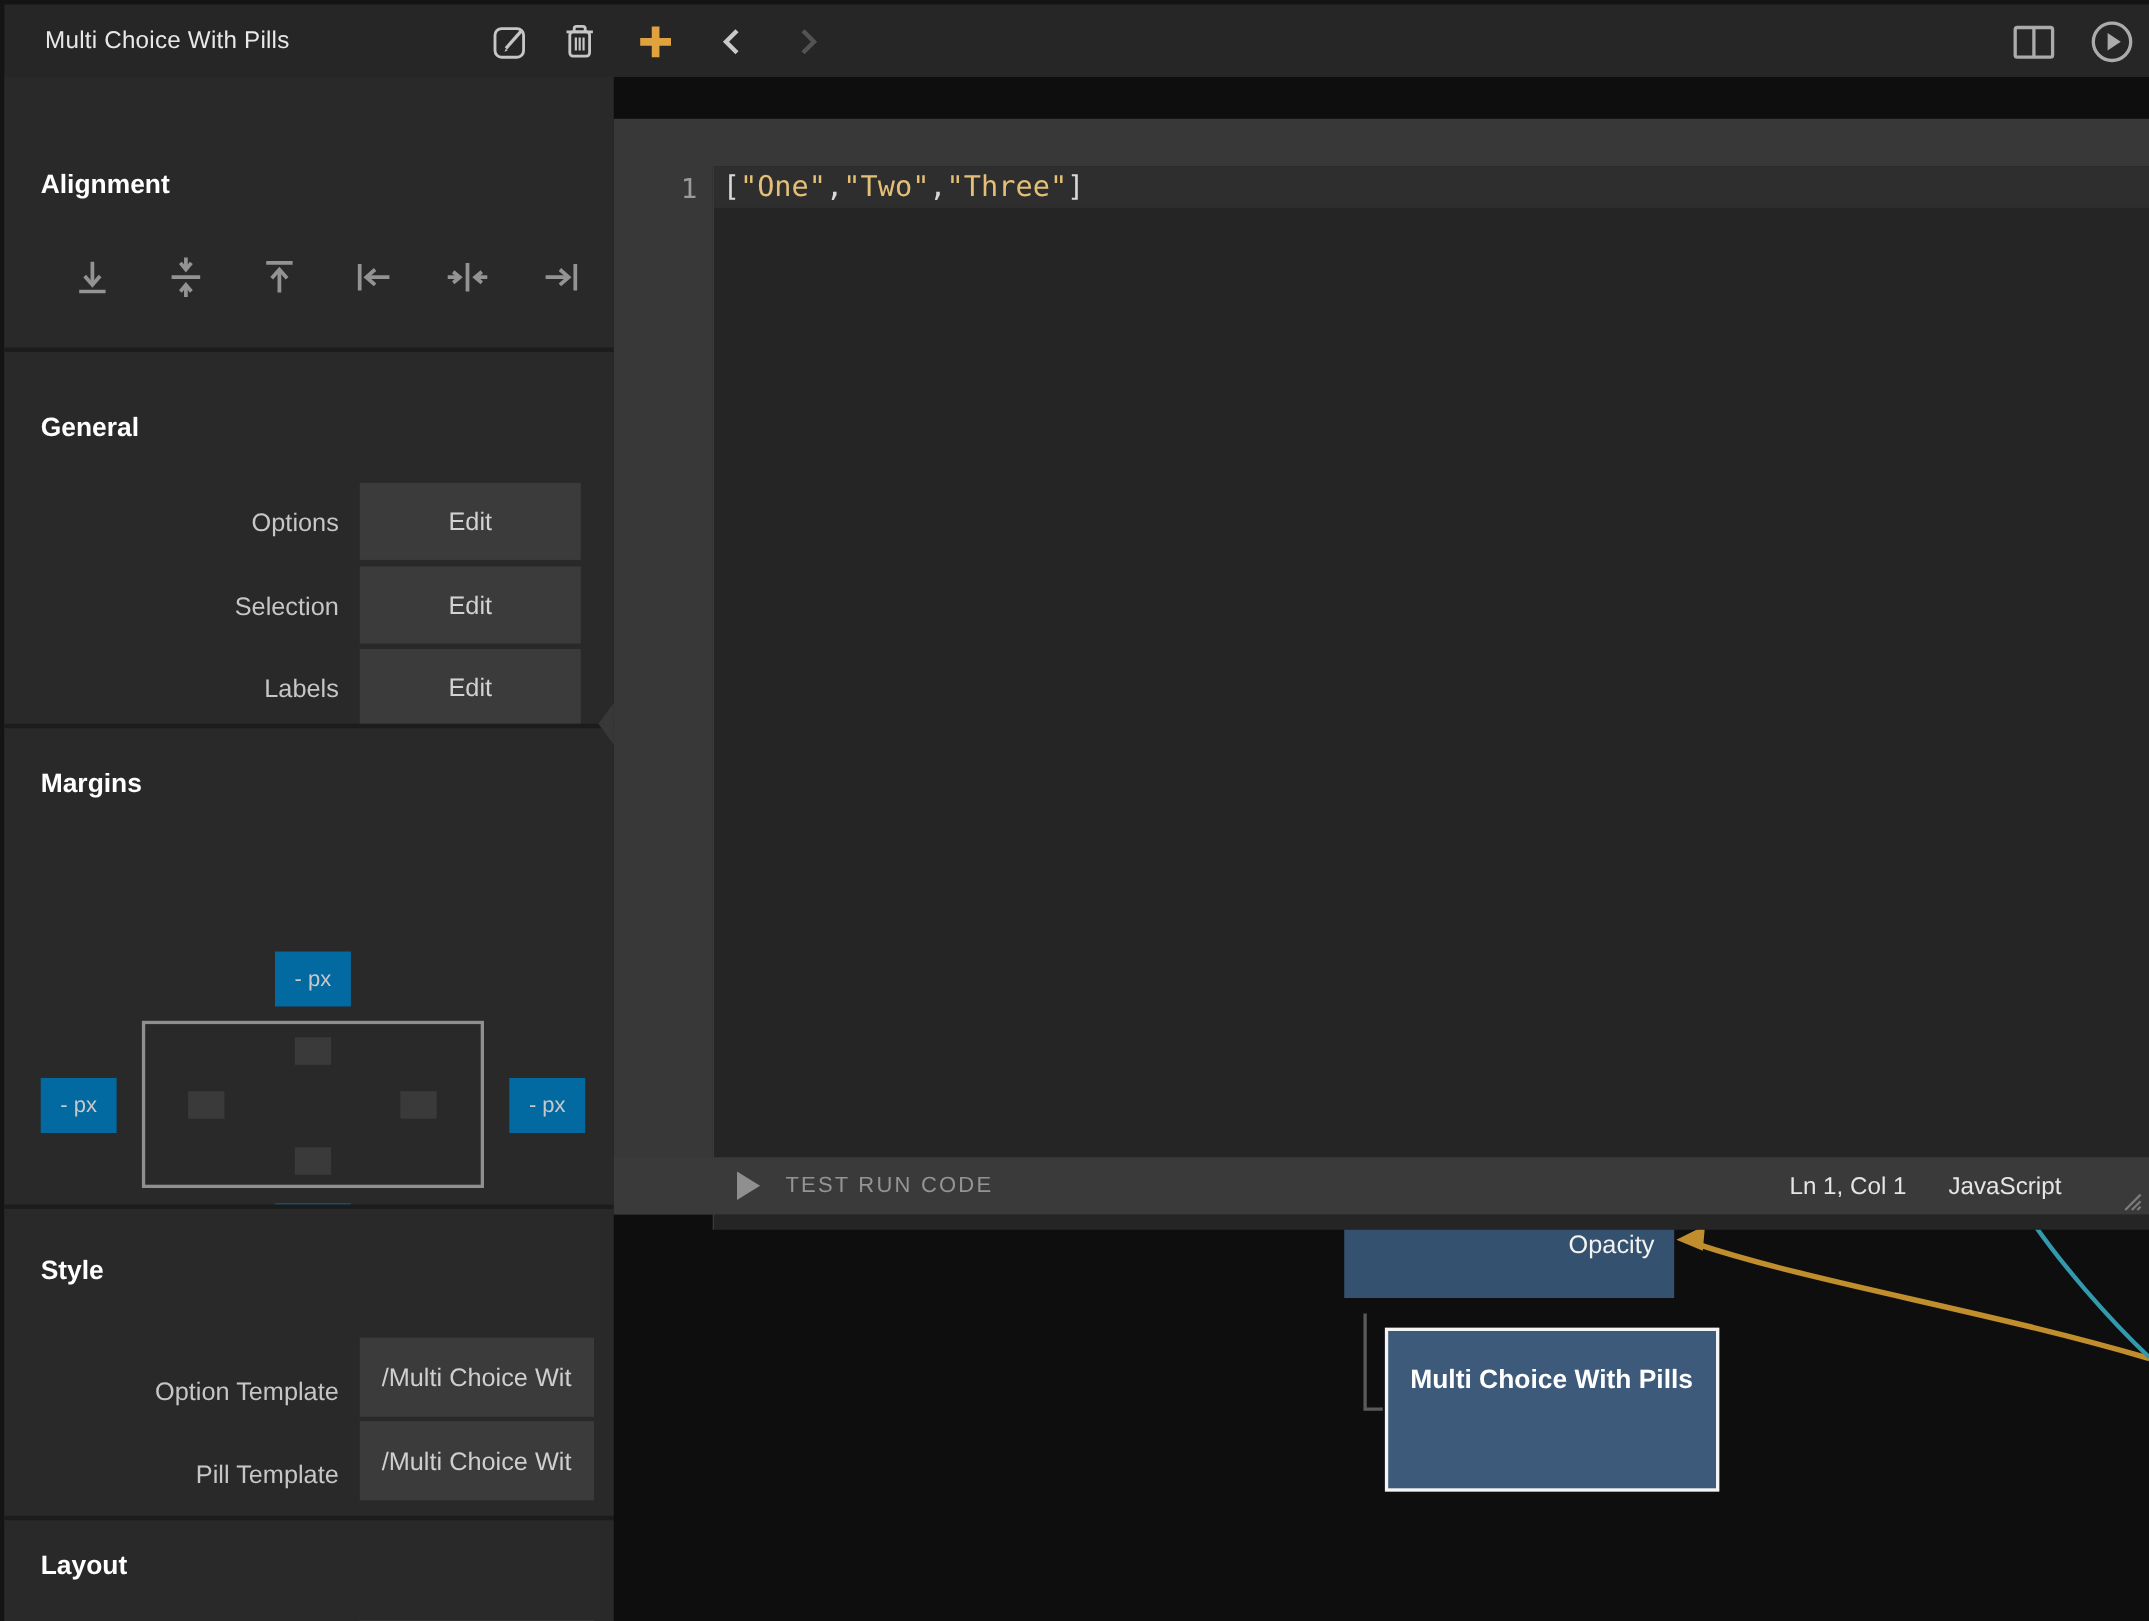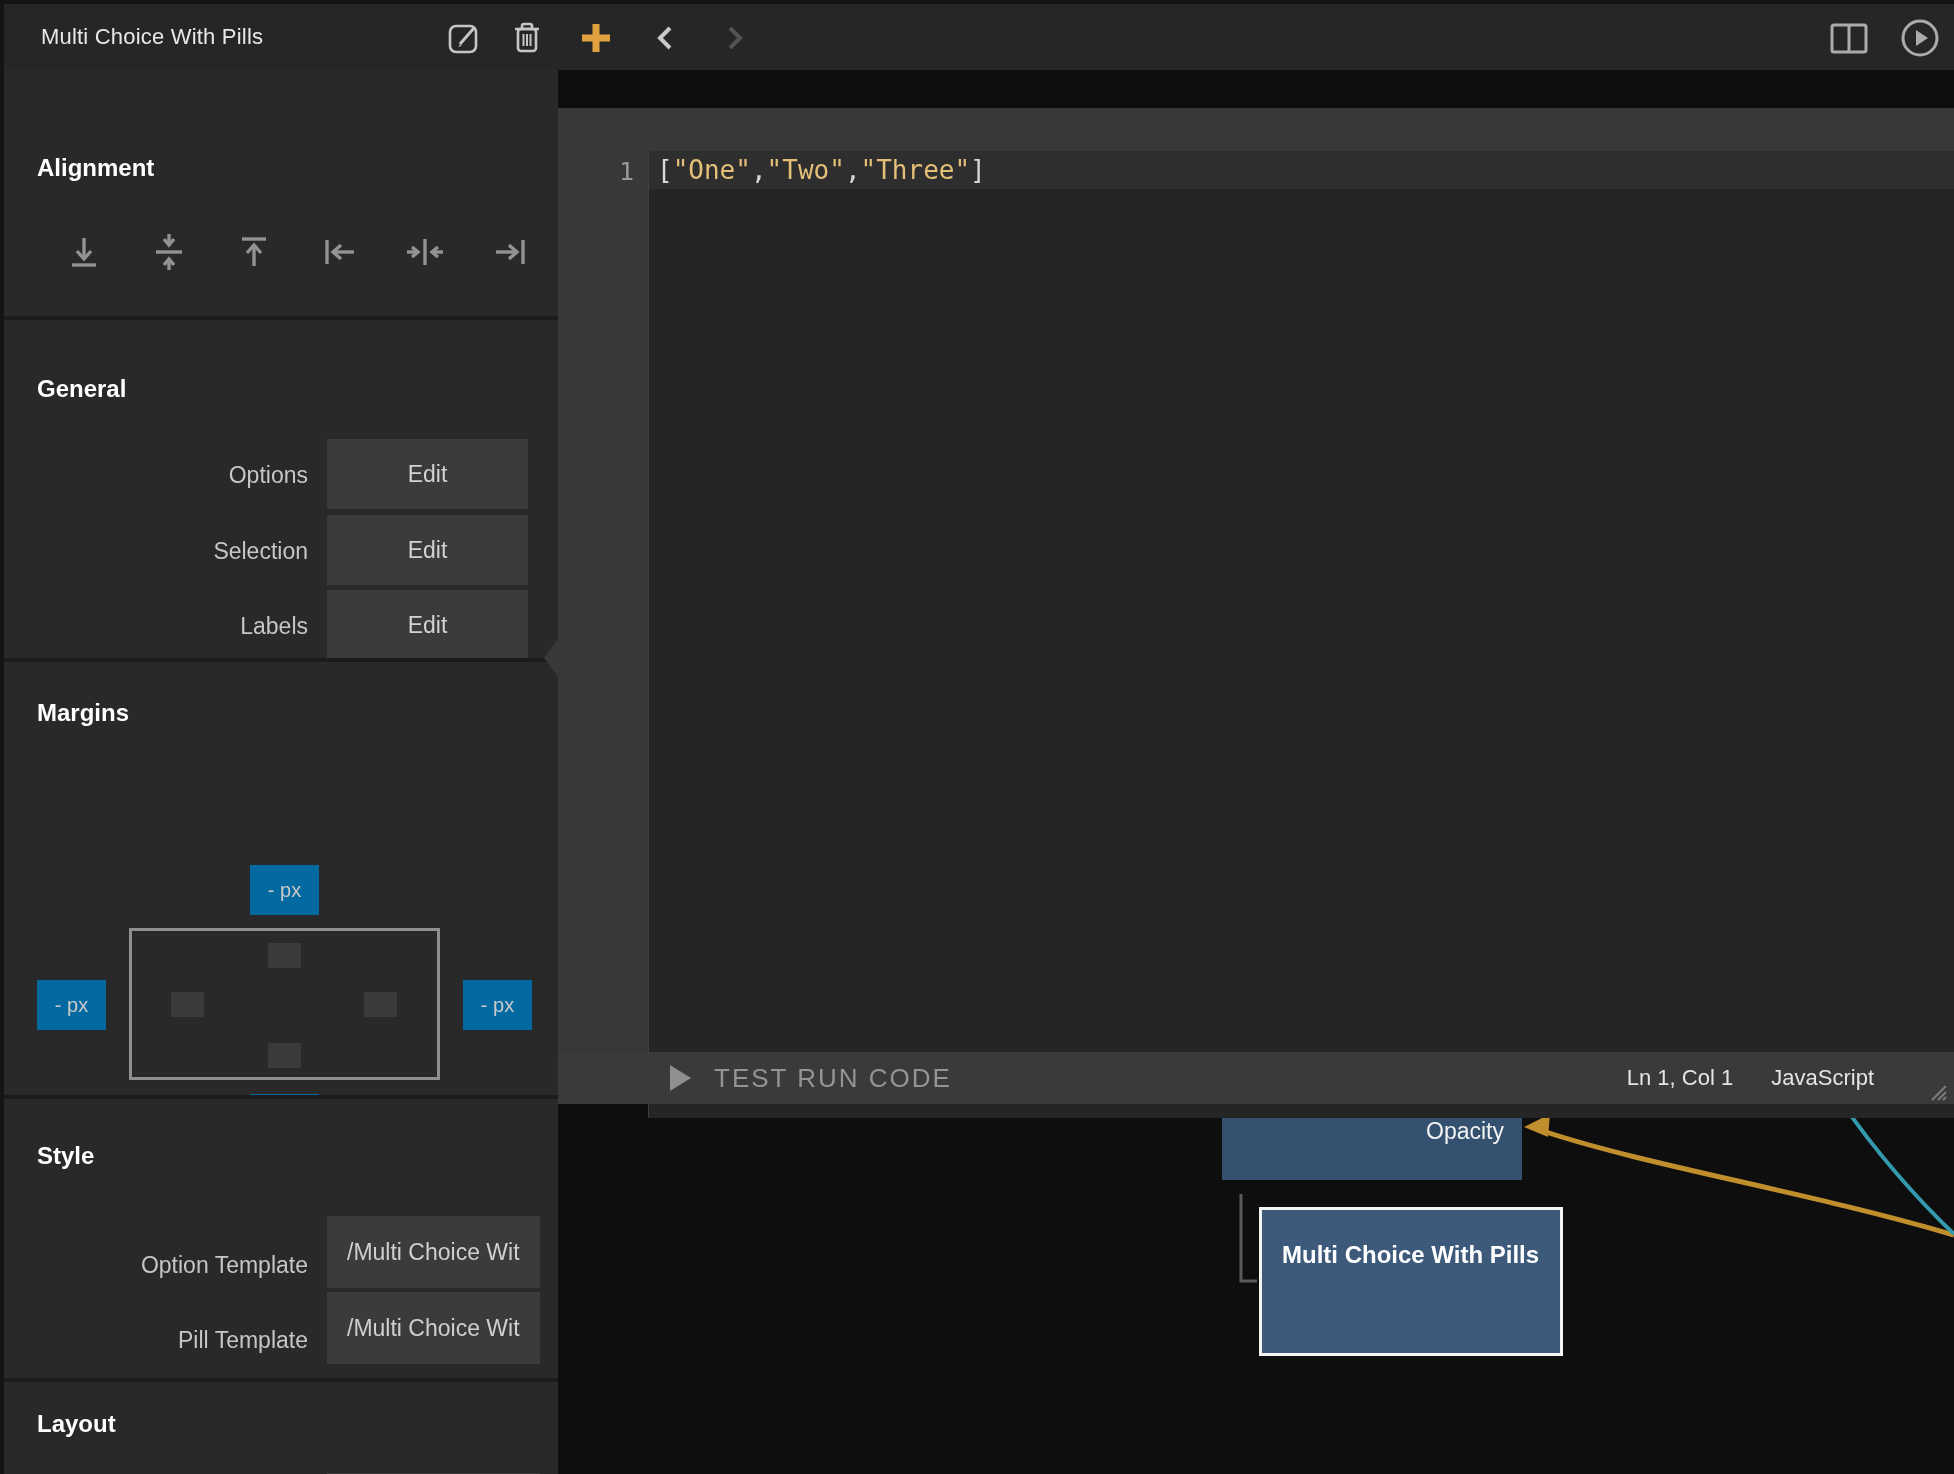--- a/index.html
+++ b/index.html
@@ -70,21 +70,21 @@
   .gutter-num { position:absolute; left:54px; top:49px; width:22px; text-align:right;
     font-family:"DejaVu Sans Mono",monospace; font-size:25px; color:#9B9B9B; }
   .code-area { position:absolute; left:90px; top:43px; width:1306px; height:967px; background:#252526;
     border-left:1px solid #3F3F3F; cursor:text; }
   .code-line { position:absolute; left:0; top:0; width:100%; height:38px; background:#2E2E2E;
     font-family:"DejaVu Sans Mono",monospace; font-size:26px; line-height:38px; padding-left:8px; white-space:pre; }
   .tok-punct { color:#D8D8D8; } .tok-string { color:#E4BF77; }
   .editor-bottombar { position:absolute; left:0; top:944px; width:1396px; height:52px; background:#3A3A3A; }
   .run-btn { position:absolute; left:110px; top:0; height:52px; background:none; border:none; cursor:pointer;
     display:flex; align-items:center; gap:22px; }
-  .run-label { font-size:26px; color:#949494; letter-spacing:2px; font-family:"Liberation Sans",sans-serif; }
+  .run-label { font-size:20px; color:#949494; letter-spacing:2px; font-family:"Liberation Sans",sans-serif; }
   .status-right { position:absolute; right:80px; top:13px; font-size:22px; color:#e5e5e5; }
   .status-right .lang { margin-left:32px; }
   .resize-grip { position:absolute; right:6px; top:24px; }
 
   svg { display:block; }
 </style>
 </head>
 <body>
 
 <div class="app">

